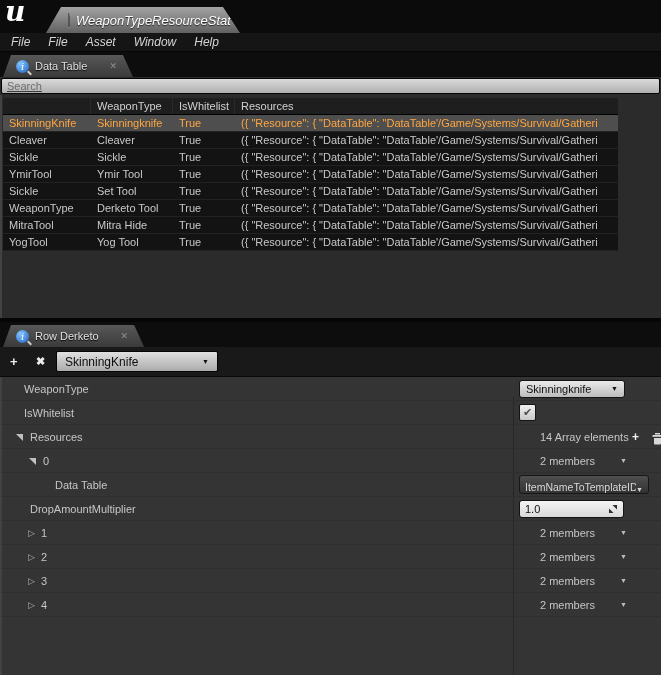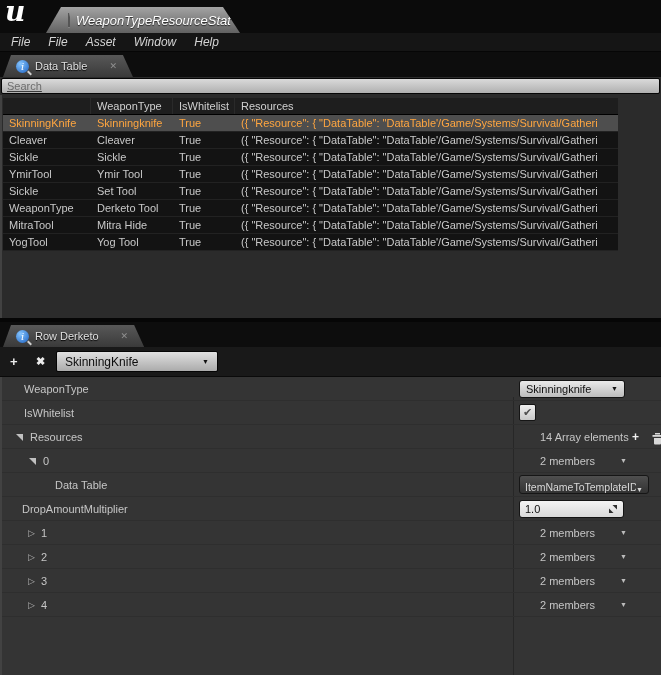--- a/index.html
+++ b/index.html
@@ -270,21 +270,21 @@
     <div class="val">
       <div class="dd-dark">
         <span class="txt">ItemNameToTemplateID</span>
         <span class="dd-arrow light">▼</span>
       </div>
     </div>
   </div>
 
 
   <div class="prow">
-    <div class="lbl i3" style="padding-left:20px">DropAmountMultiplier</div>
+    <div class="lbl i3" style="padding-left:28px">DropAmountMultiplier</div>
     <div class="val">
       <div class="num-input">
         <span class="txt">1.0</span>
         <span><svg width="10" height="10">
               <polygon points="9,1 9,5.5 4.5,1" fill="#2e2e2e"></polygon>
               <polygon points="1,9 1,4.5 5.5,9" fill="#2e2e2e"></polygon>
             </svg></span>
       </div>
     </div>
   </div>

